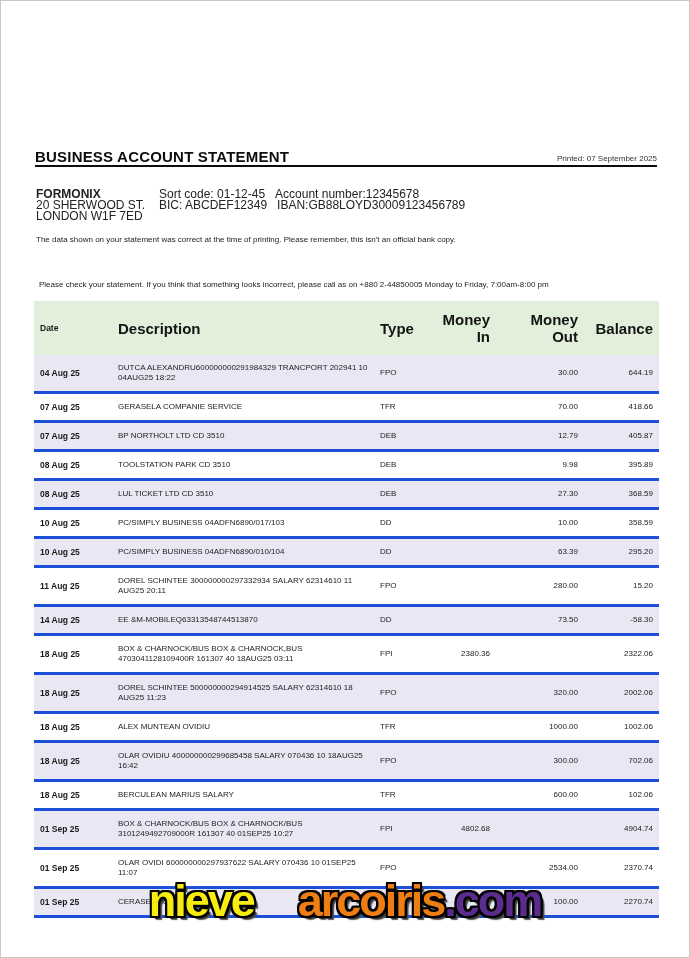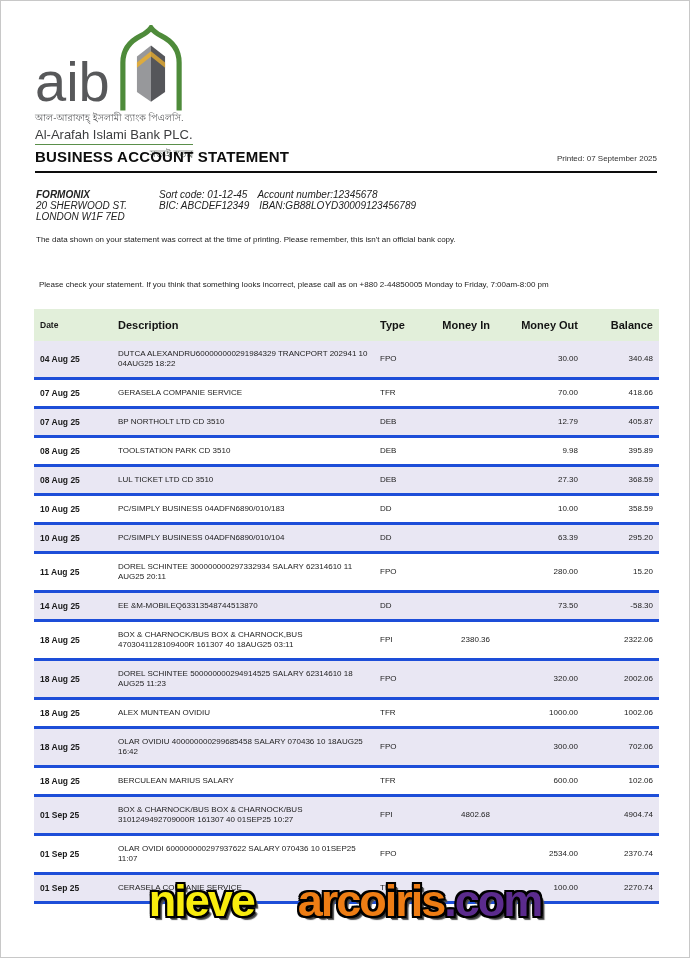--- a/index.html
+++ b/index.html
@@ -25,40 +25,40 @@
   .bank-name {
     margin-top: 1px; font-size: 13px; color: #3c3d3f; width: 158px;
     border-bottom: 1.5px solid #5a8f4a; padding-bottom: 2px; white-space: nowrap;
   }
   .tagline { width: 158px; margin-top: 2px; font-size: 9.5px; color: #4c564c; text-align: right; }
 
   
   .title-row {
     position: absolute; top: 147px; left: 34px; right: 32px;
     display: flex; justify-content: space-between; align-items: flex-end;
-    border-bottom: 2.5px solid #0d0d0d; padding-bottom: 6px;
+    border-bottom: 2.5px solid #0d0d0d; 
   }
   .doc-title { font-size: 15px; font-weight: bold; color: #0d0d0d; letter-spacing: 0.2px; }
   .printed { font-size: 8px; color: #333; padding-bottom: 2px; }
 
   
-  .account { position: absolute; top: 188px; left: 35px; display: flex; font-size: 10px; color: #222; font-style: italic; }
+  .account { position: absolute; top: 188px; left: 35px; display: flex; font-size: 12px; color: #222; }
   .acct-col1 { width: 123px; line-height: 11px; }
   .acct-holder { font-weight: bold; }
   .acct-col2 { line-height: 11px; }
   .acct-line span + span { margin-left: 10px; }
 
   .disclaimer { position: absolute; top: 234px; left: 35px; right: 40px; font-size: 8px; color: #222; }
   .contact    { position: absolute; top: 279px; left: 38px; right: 40px; font-size: 8px; color: #222; }
 
   
-  .table-wrap { position: absolute; top: 308px; left: 33px; width: 625px; }
+  .table-wrap { position: absolute; top: 300px; left: 33px; width: 625px; }
   table { width: 100%; border-collapse: collapse; table-layout: fixed; }
   thead th {
-    background: #e2efda; font-size: 11px; font-weight: bold; color: #141414;
+    background: #e2efda; font-size: 15px; font-weight: bold; color: #141414;
     text-align: left; padding: 10px 6px;
   }
   tbody td {
     font-size: 8px; color: #222; padding: 8px 6px; vertical-align: middle;
     line-height: 10px; word-wrap: break-word;
   }
   tbody tr { border-bottom: 3px solid #1d4ed8; }
   tbody tr:nth-child(odd) { background: #e9e7f3; }
   tbody tr:nth-child(even) { background: #ffffff; }
   .col-date { width: 78px; font-weight: bold; color: #1a1a1a; font-size: 8.5px; }
@@ -80,35 +80,20 @@
       2px 0 0 #000, -2px 0 0 #000, 0 2px 0 #000, 0 -2px 0 #000,
       2px 2px 0 #000, -2px -2px 0 #000, 2px -2px 0 #000, -2px 2px 0 #000,
       3px 3px 0 #3a3a3a, 4px 4px 1px #555;
   }
 </style>
 </head>
 <body>
 
 <div class="page">
 
-  <div class="brand">
-    <div class="brand-row">
-      <span class="aib-text">aib</span>
-      <svg class="arch-logo" width="74" height="86" viewBox="0 0 100 115" xmlns="http://www.w3.org/2000/svg">
-        <path d="M12 115 V50 C12 32 22 21 36 14 C43 10.5 47.5 6.5 50 3 C52.5 6.5 57 10.5 64 14 C78 21 88 32 88 50 V115" fill="none" stroke="#4e8b3a" stroke-width="7"></path>
-        <polygon points="31,42 50,27 50,103 31,90" fill="#97989b"></polygon>
-        <polygon points="50,27 69,42 69,90 50,103" fill="#55565a"></polygon>
-        <polygon points="31,50 50,35 50,42 31,57" fill="#ddab3f"></polygon>
-        <polygon points="50,35 69,50 69,57 50,42" fill="#c89a39"></polygon>
-      </svg>
-    </div>
-    <div class="bengali-name">আল-আরাফাহ্ ইসলামী ব্যাংক পিএলসি.</div>
-    <div class="bank-name">Al-Arafah Islami Bank PLC.</div>
-    <div class="tagline">সত্যই স্বতন্ত্র</div>
-  </div>
 
   <div class="title-row">
     <span class="doc-title">BUSINESS ACCOUNT STATEMENT</span>
     <span class="printed">Printed: 07 September 2025</span>
   </div>
 
   <div class="account">
     <div class="acct-col1">
       <div class="acct-holder">FORMONIX</div>
       <div>20 SHERWOOD ST.</div>
@@ -139,21 +124,21 @@
             <th class="col-balance">Balance</th>
           </tr>
       </thead>
       <tbody>
           <tr>
             <td class="col-date">04 Aug 25</td>
             <td class="col-description">DUTCA ALEXANDRU600000000291984329 TRANCPORT 202941 10 04AUG25 18:22</td>
             <td class="col-type">FPO</td>
             <td class="col-money_in"></td>
             <td class="col-money_out">30.00</td>
-            <td class="col-balance">340.48</td>
+            <td class="col-balance">644.19</td>
           </tr>
           <tr>
             <td class="col-date">07 Aug 25</td>
             <td class="col-description">GERASELA COMPANIE SERVICE</td>
             <td class="col-type">TFR</td>
             <td class="col-money_in"></td>
             <td class="col-money_out">70.00</td>
             <td class="col-balance">418.66</td>
           </tr>
           <tr>
@@ -175,21 +160,21 @@
           <tr>
             <td class="col-date">08 Aug 25</td>
             <td class="col-description">LUL TICKET LTD CD 3510</td>
             <td class="col-type">DEB</td>
             <td class="col-money_in"></td>
             <td class="col-money_out">27.30</td>
             <td class="col-balance">368.59</td>
           </tr>
           <tr>
             <td class="col-date">10 Aug 25</td>
-            <td class="col-description">PC/SIMPLY BUSINESS 04ADFN6890/010/183</td>
+            <td class="col-description">PC/SIMPLY BUSINESS 04ADFN6890/017/103</td>
             <td class="col-type">DD</td>
             <td class="col-money_in"></td>
             <td class="col-money_out">10.00</td>
             <td class="col-balance">358.59</td>
           </tr>
           <tr>
             <td class="col-date">10 Aug 25</td>
             <td class="col-description">PC/SIMPLY BUSINESS 04ADFN6890/010/104</td>
             <td class="col-type">DD</td>
             <td class="col-money_in"></td>

